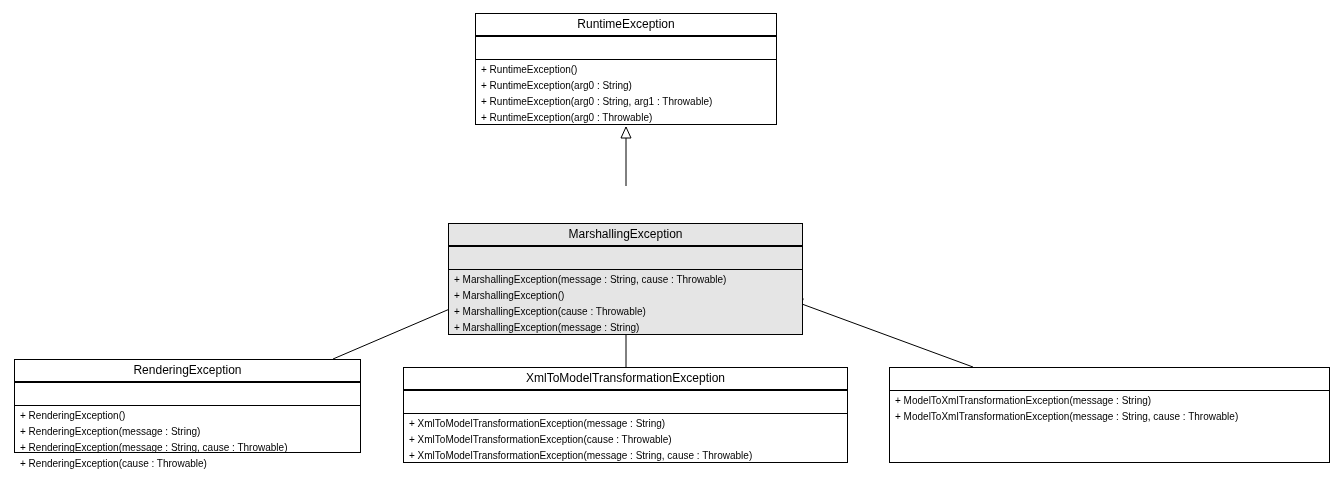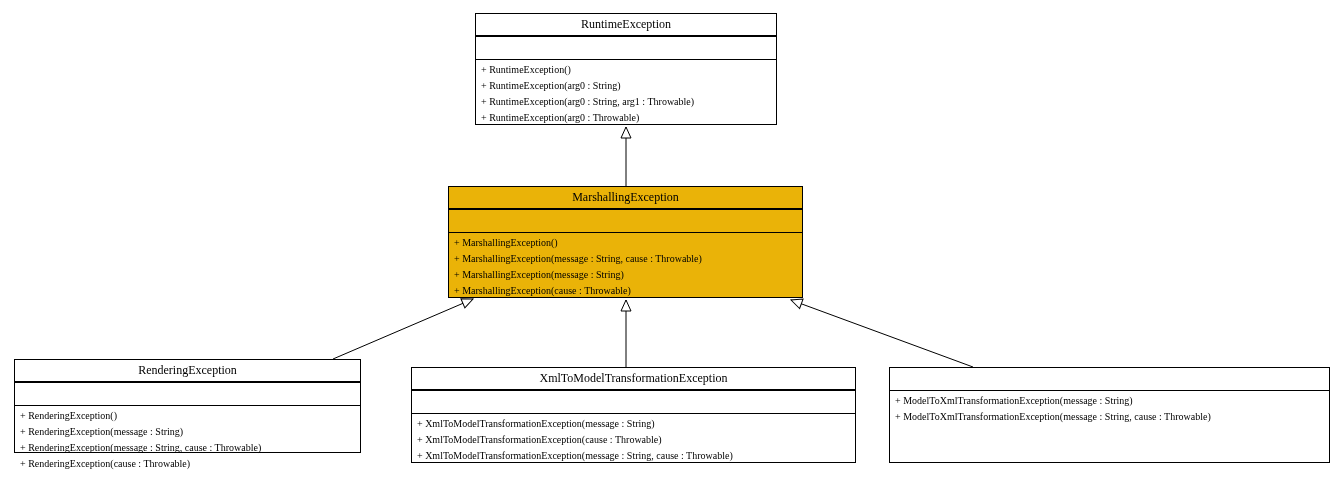--- a/index.html
+++ b/index.html
@@ -5,40 +5,41 @@
   html, body {
     margin: 0;
     padding: 0;
     background: #ffffff;
   }
   .canvas {
     position: relative;
     width: 1344px;
     height: 483px;
     background: #ffffff;
-    font-family: Liberation Serif, serif;
+    font-family: Liberation Sans, sans-serif;
     color: #000000;
     overflow: hidden;
   }
   .edges {
     position: absolute;
     left: 0;
     top: 0;
     width: 1344px;
     height: 483px;
     pointer-events: none;
   }
   .uml-class {
     position: absolute;
     box-sizing: border-box;
     background: #ffffff;
     border: 1px solid #000000;
   }
   .uml-class.highlight {
-    background: #eab308;
+    background: #e5e5e5;
+    margin-top: 37px;
   }
   .uml-title {
     height: 21px;
     line-height: 21px;
     text-align: center;
     font-size: 12px;
     border-bottom: 2px solid #000000;
     white-space: nowrap;
     overflow: hidden;
   }
@@ -80,39 +81,39 @@
       <div class="uml-method">+ RuntimeException(arg0 : String)</div>
       <div class="uml-method">+ RuntimeException(arg0 : String, arg1 : Throwable)</div>
       <div class="uml-method">+ RuntimeException(arg0 : Throwable)</div>
     </div>
   </div>
 
   <div class="uml-class highlight" style="left:448px; top:186px; width:355px; height:112px;">
     <div class="uml-title">MarshallingException</div>
     <div class="uml-fields"></div>
     <div class="uml-methods">
+      <div class="uml-method">+ MarshallingException(message : String, cause : Throwable)</div>
       <div class="uml-method">+ MarshallingException()</div>
-      <div class="uml-method">+ MarshallingException(message : String, cause : Throwable)</div>
+      <div class="uml-method">+ MarshallingException(cause : Throwable)</div>
       <div class="uml-method">+ MarshallingException(message : String)</div>
-      <div class="uml-method">+ MarshallingException(cause : Throwable)</div>
     </div>
   </div>
 
   <div class="uml-class" style="left:14px; top:359px; width:347px; height:94px;">
     <div class="uml-title">RenderingException</div>
     <div class="uml-fields"></div>
     <div class="uml-methods">
       <div class="uml-method">+ RenderingException()</div>
       <div class="uml-method">+ RenderingException(message : String)</div>
       <div class="uml-method">+ RenderingException(message : String, cause : Throwable)</div>
       <div class="uml-method">+ RenderingException(cause : Throwable)</div>
     </div>
   </div>
 
-  <div class="uml-class" style="left:403px; top:367px; width:445px; height:96px;margin-left:8px;">
+  <div class="uml-class" style="left:403px; top:367px; width:445px; height:96px;">
     <div class="uml-title">XmlToModelTransformationException</div>
     <div class="uml-fields"></div>
     <div class="uml-methods">
       <div class="uml-method">+ XmlToModelTransformationException(message : String)</div>
       <div class="uml-method">+ XmlToModelTransformationException(cause : Throwable)</div>
       <div class="uml-method">+ XmlToModelTransformationException(message : String, cause : Throwable)</div>
     </div>
   </div>
 
   <div class="uml-class" style="left:889px; top:367px; width:441px; height:96px;">

